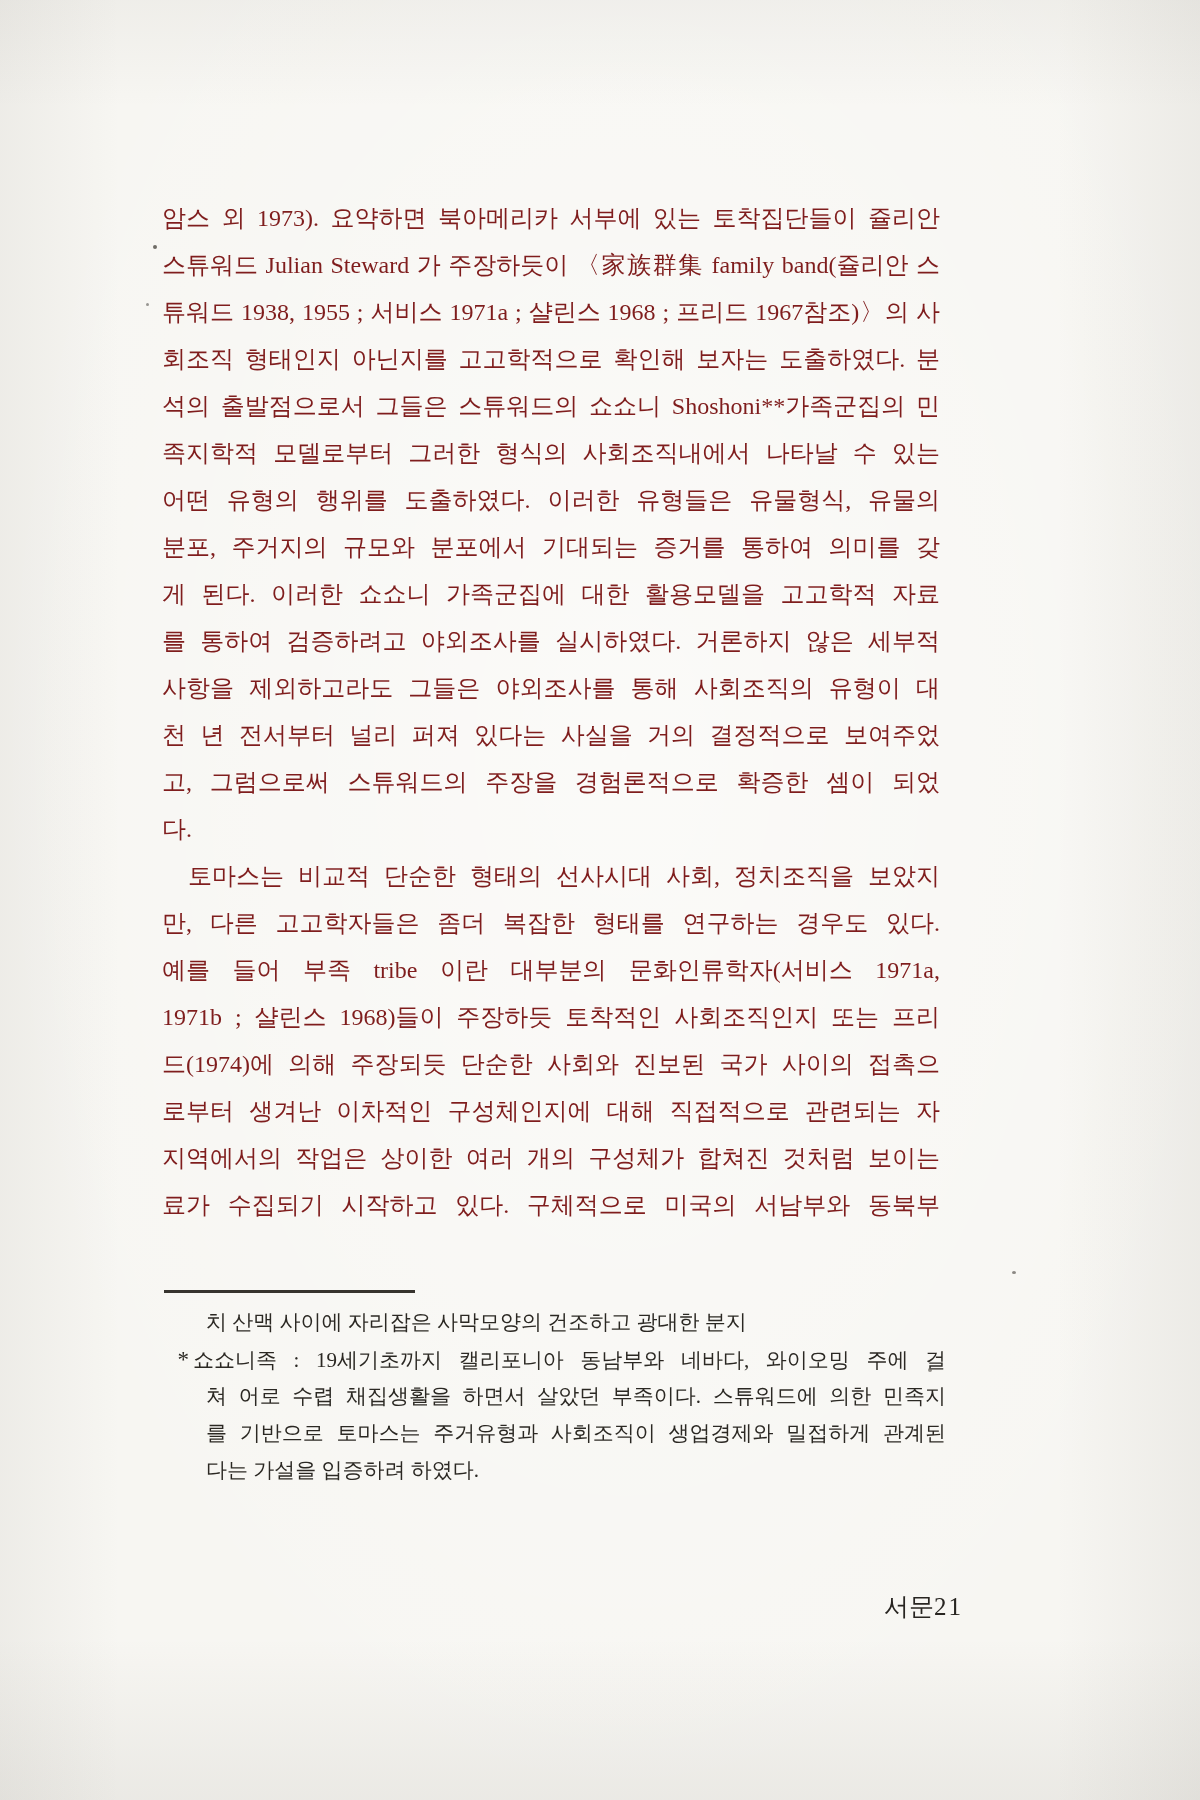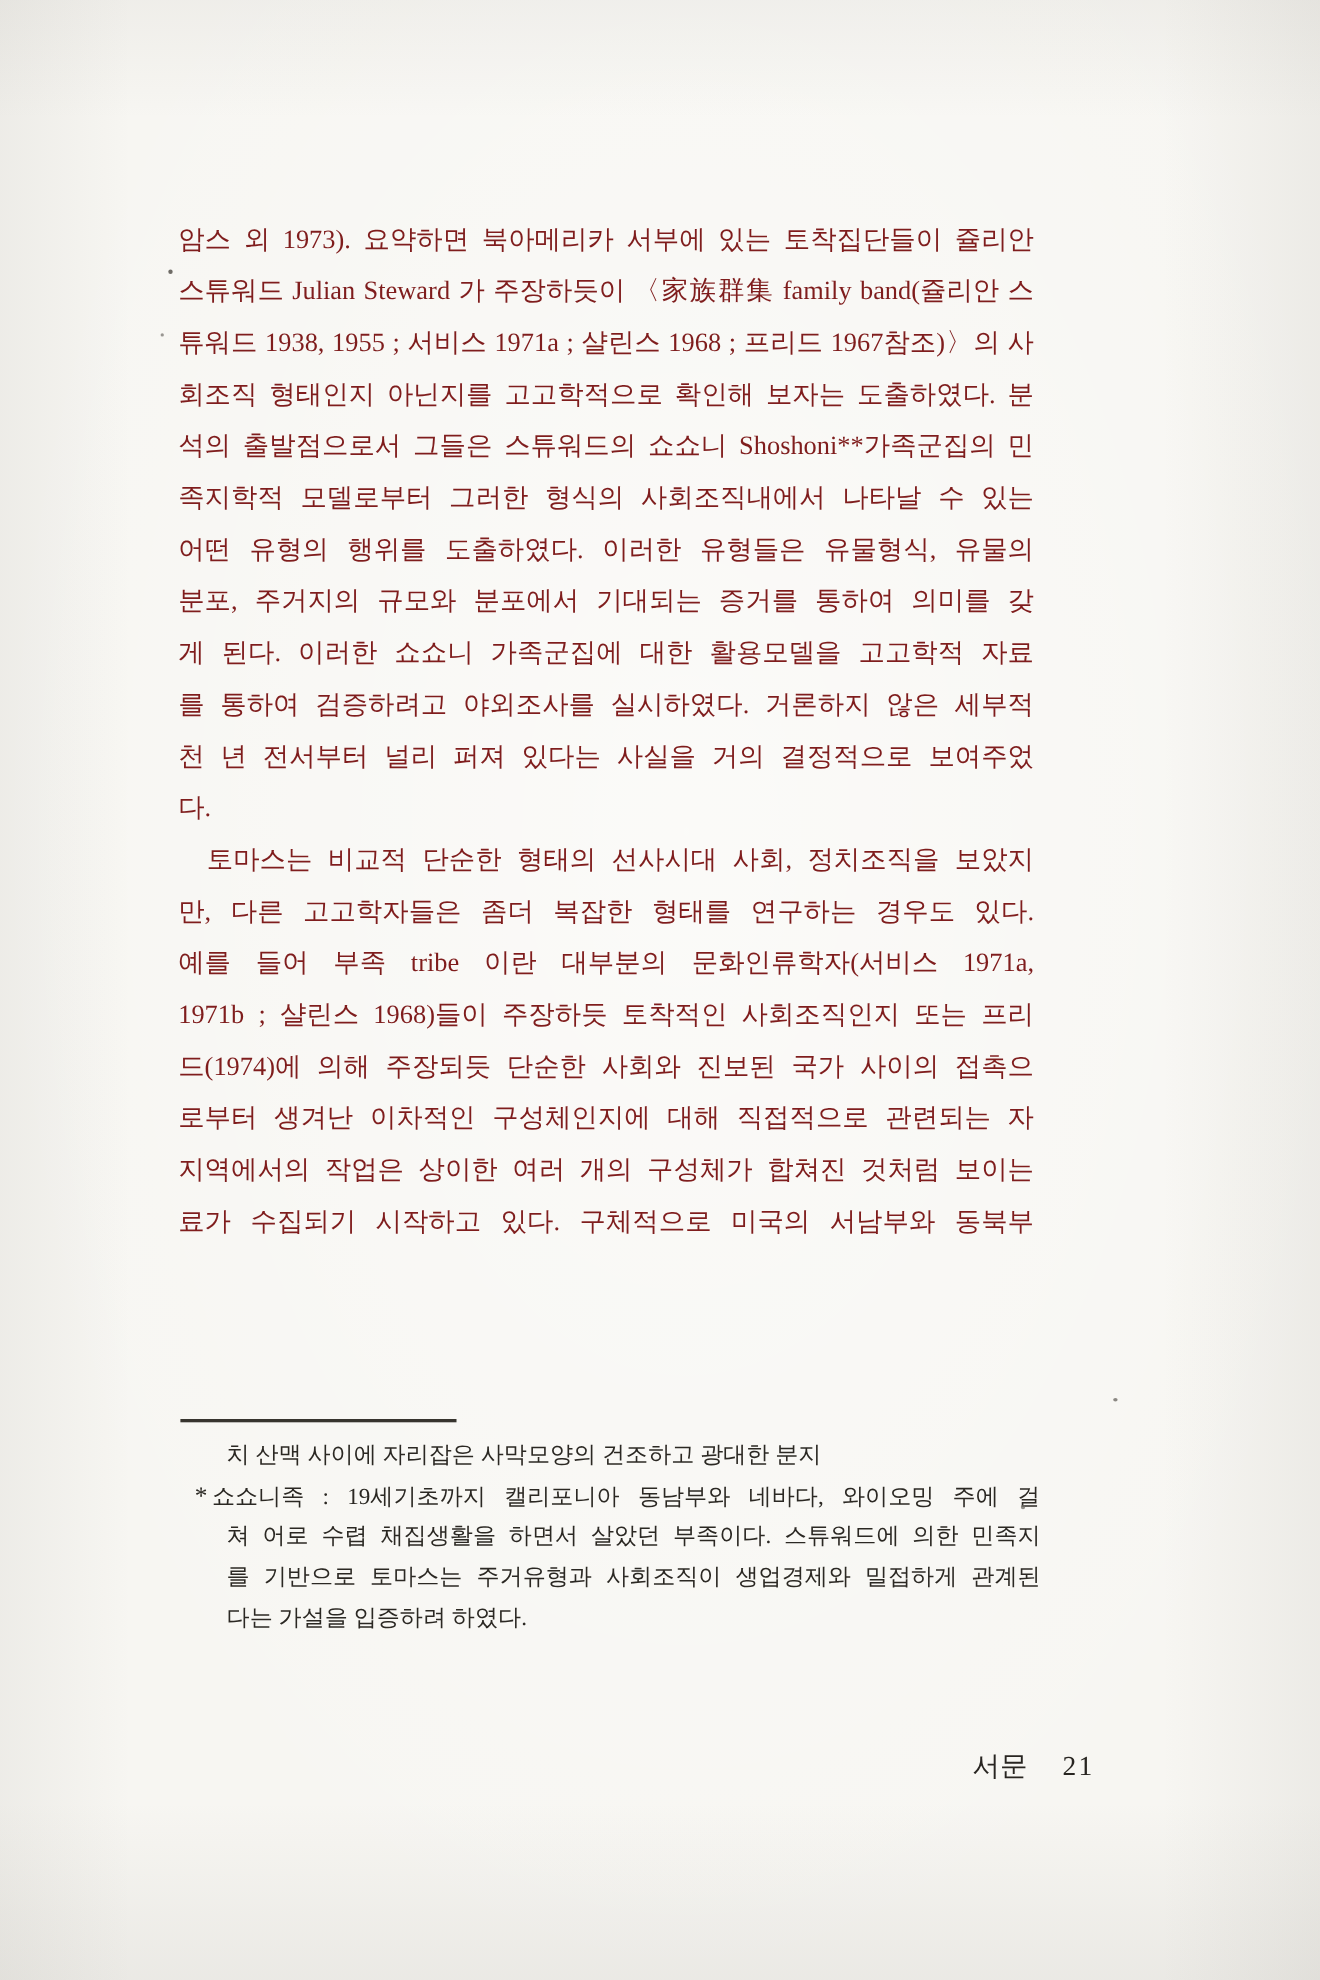--- a/index.html
+++ b/index.html
@@ -87,21 +87,20 @@
     letter-spacing: 2px;
     font-size: 23px;
     padding-right: 2px;
   }
   .page-footer {
     position: absolute;
     left: 884px;
     top: 1592px;
     display: flex;
     align-items: baseline;
-    gap: 32px;
     color: #282521;
     font-size: 25px;
     line-height: 30px;
   }
   .page-footer .pgnum {
     letter-spacing: 2px;
   }
   .speck {
     position: absolute;
     background: #6f6c66;
@@ -123,21 +122,23 @@
       <div class="line just">암스 외 1973). 요약하면 북아메리카 서부에 있는 토착집단들이 쥴리안</div>
       <div class="line just">스튜워드 Julian Steward 가 주장하듯이 〈家族群集 family band(쥴리안 스</div>
       <div class="line just">튜워드 1938, 1955 ; 서비스 1971a ; 샬린스 1968 ; 프리드 1967참조)〉의 사</div>
       <div class="line just">회조직 형태인지 아닌지를 고고학적으로 확인해 보자는 도출하였다. 분</div>
       <div class="line just">석의 출발점으로서 그들은 스튜워드의 쇼쇼니 Shoshoni**가족군집의 민</div>
       <div class="line just">족지학적 모델로부터 그러한 형식의 사회조직내에서 나타날 수 있는</div>
       <div class="line just">어떤 유형의 행위를 도출하였다. 이러한 유형들은 유물형식, 유물의</div>
       <div class="line just">분포, 주거지의 규모와 분포에서 기대되는 증거를 통하여 의미를 갖</div>
       <div class="line just">게 된다. 이러한 쇼쇼니 가족군집에 대한 활용모델을 고고학적 자료</div>
       <div class="line just">를 통하여 검증하려고 야외조사를 실시하였다. 거론하지 않은 세부적</div>
+      <div class="line just">사항을 제외하고라도 그들은 야외조사를 통해 사회조직의 유형이 대</div>
       <div class="line just">천 년 전서부터 널리 퍼져 있다는 사실을 거의 결정적으로 보여주었</div>
+      <div class="line just">고, 그럼으로써 스튜워드의 주장을 경험론적으로 확증한 셈이 되었</div>
       <div class="line">다.</div>
       <div class="line just indent">토마스는 비교적 단순한 형태의 선사시대 사회, 정치조직을 보았지</div>
       <div class="line just">만, 다른 고고학자들은 좀더 복잡한 형태를 연구하는 경우도 있다.</div>
       <div class="line just">예를 들어 부족 tribe 이란 대부분의 문화인류학자(서비스 1971a,</div>
       <div class="line just">1971b ; 샬린스 1968)들이 주장하듯 토착적인 사회조직인지 또는 프리</div>
       <div class="line just">드(1974)에 의해 주장되듯 단순한 사회와 진보된 국가 사이의 접촉으</div>
       <div class="line just">로부터 생겨난 이차적인 구성체인지에 대해 직접적으로 관련되는 자</div>
       <div class="line just">지역에서의 작업은 상이한 여러 개의 구성체가 합쳐진 것처럼 보이는</div>
       <div class="line just">료가 수집되기 시작하고 있다. 구체적으로 미국의 서남부와 동북부</div>
     </div>

